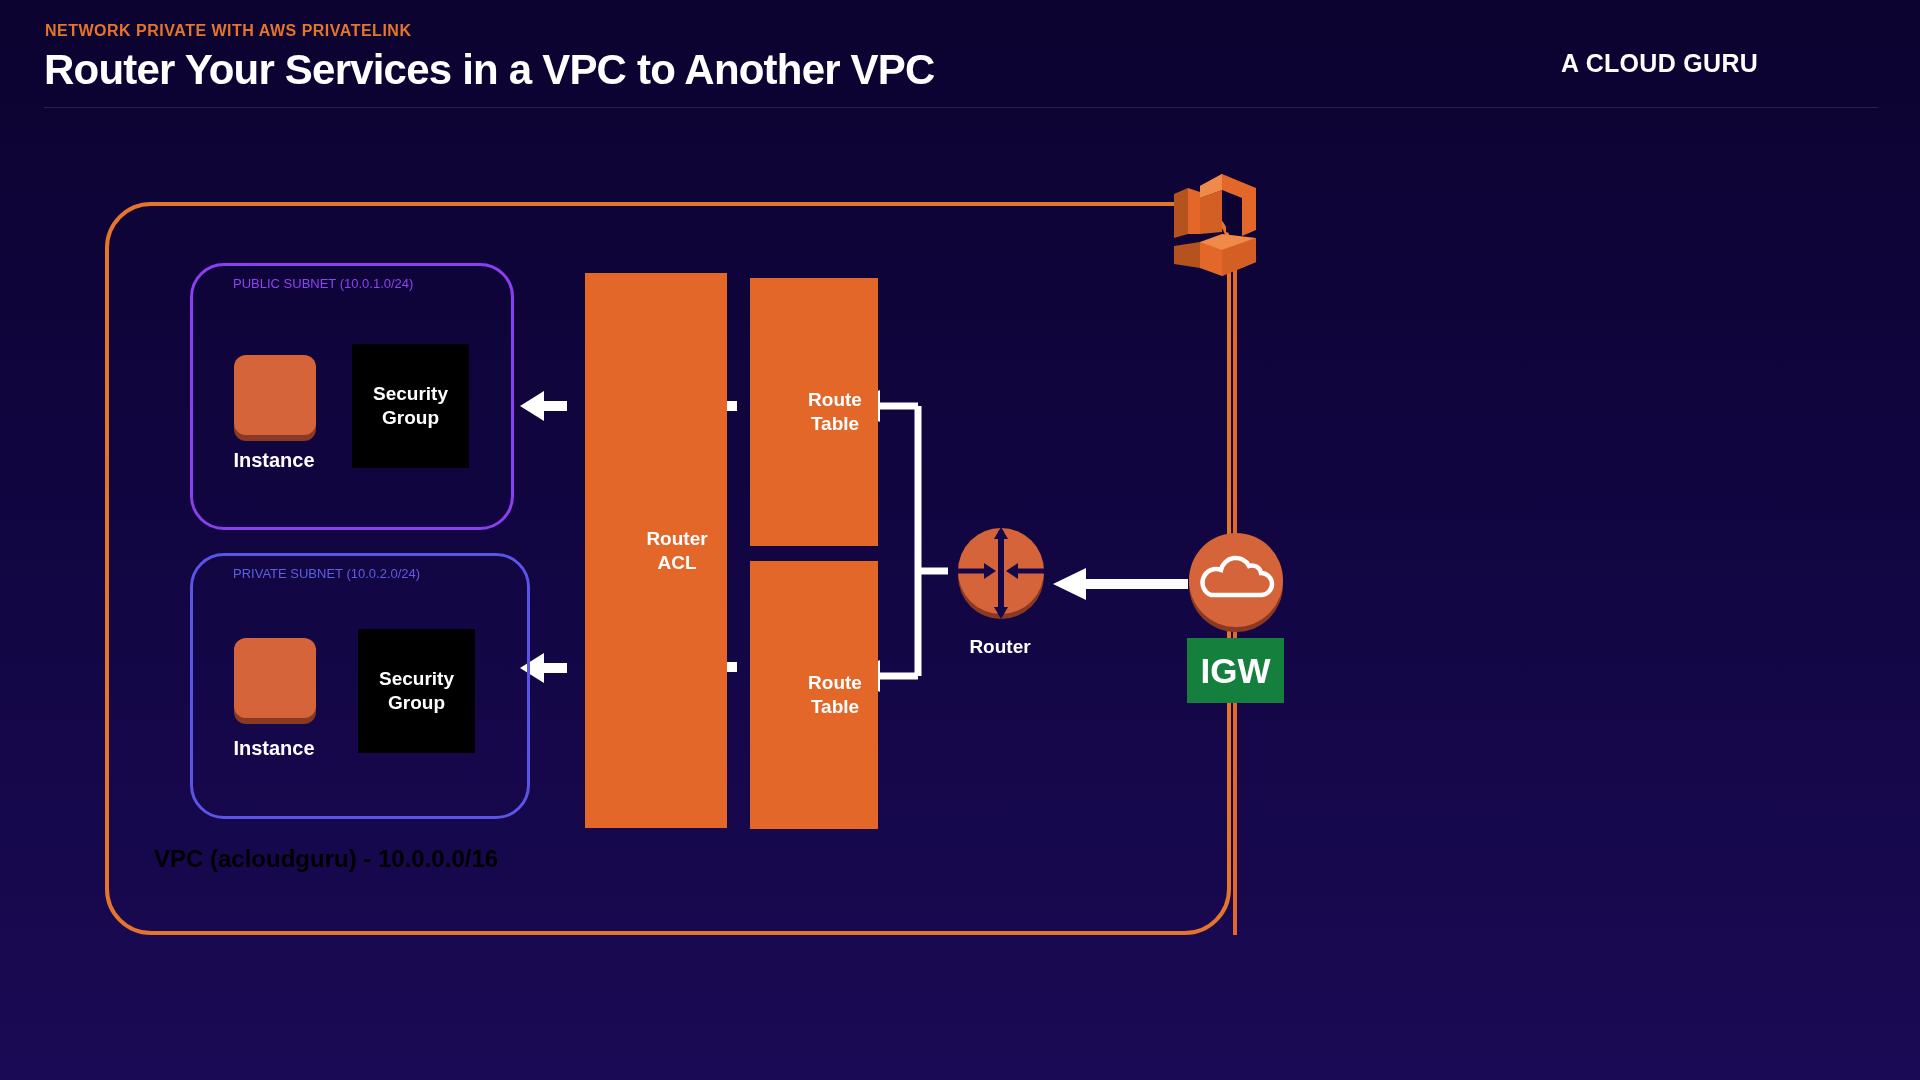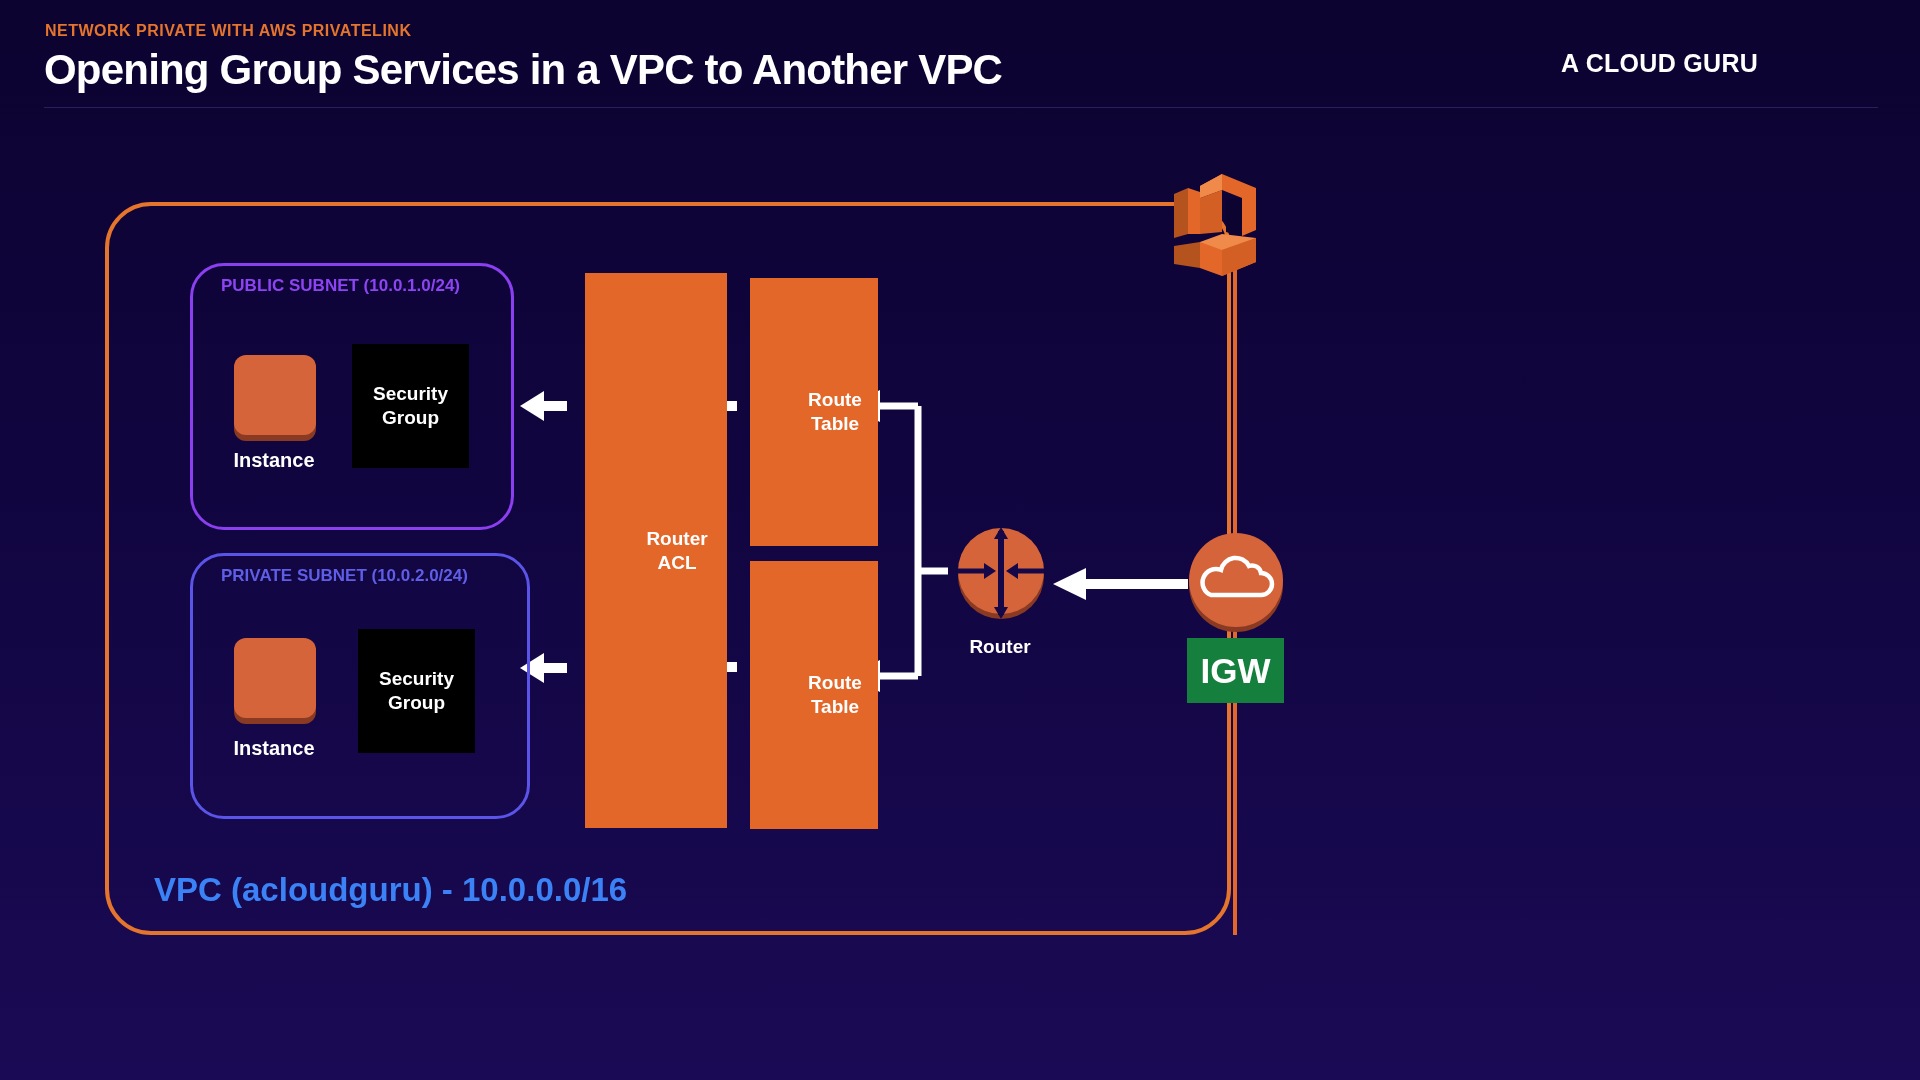--- a/index.html
+++ b/index.html
@@ -10,47 +10,47 @@
     color:#fff;
   }
   .abs { position:absolute; }
   .subtitle { left:45px; top:22px; font-size:16px; font-weight:bold; color:#e5742c; letter-spacing:0.5px; }
   .title { left:44px; top:46px; font-size:42px; font-weight:bold; color:#fff; letter-spacing:-0.8px; }
   .divider { left:44px; top:107px; width:1834px; height:1px; background:#2a1f5c; }
   .brand { left:1561px; top:34px; height:44px; display:flex; align-items:center; gap:14px;flex-direction:column; }
   .brand-text { font-size:25px; font-weight:bold; color:#fff; letter-spacing:0.3px; }
 
   .vpc-box { left:105px; top:202px; width:1126px; height:733px; border:4px solid #e5742c; border-radius:46px; box-sizing:border-box; }
-  .vpc-label { left:154px; top:871px; font-size:33px; font-weight:bold; color:#3b82f6; }
+  .vpc-label { left:154px; top:845px; font-size:24px; font-weight:bold; color:#000000; }
 
   .subnet { box-sizing:border-box; border:3px solid; border-radius:34px; }
   .subnet-public { left:190px; top:263px; width:324px; height:267px; border-color:#8a3ff0; }
   .subnet-private { left:190px; top:553px; width:340px; height:266px; border-color:#5a55e8; }
-  .subnet-label { position:absolute; left:28px; top:10px; font-size:17px; font-weight:bold; white-space:nowrap; }
+  .subnet-label { position:absolute; left:40px; top:10px; font-size:13px; font-weight:normal; white-space:nowrap; }
   .subnet-public .subnet-label { color:#8d44f2; }
   .subnet-private .subnet-label { color:#5e5ee6; }
 
   .instance-icon { position:absolute; width:82px; height:86px; }
   .instance-label { position:absolute; font-size:20px; font-weight:bold; color:#fff; width:120px; text-align:center; }
   .sg-box { position:absolute; width:117px; height:124px; background:#000000; display:flex; align-items:center; justify-content:center; text-align:center; font-size:19px; font-weight:bold; line-height:24px; color:#fff; }
 
   .orange-bar { background:#e4672a; display:flex; align-items:center; justify-content:center; text-align:center; font-size:19px; font-weight:bold; line-height:24px; color:#fff;padding-left:42px; }
   .nacl { left:585px; top:273px; width:100px; height:555px; }
   .rt1 { left:750px; top:278px; width:86px; height:268px; }
   .rt2 { left:750px; top:561px; width:86px; height:268px; }
 
   .router-label { left:955px; top:636px; width:90px; text-align:center; font-size:19px; font-weight:bold; }
   .igw-label-box { left:1187px; top:638px; width:97px; height:65px; background:#15803d; display:flex; align-items:center; justify-content:center; font-size:35px; font-weight:bold; color:#fff; }
   svg.overlay { position:absolute; left:0; top:0; }
 </style>
 </head>
 <body>
 
 <div class="abs subtitle">NETWORK PRIVATE WITH AWS PRIVATELINK</div>
-<div class="abs title">Opening Group Services in a VPC to Another VPC</div>
+<div class="abs title">Router Your Services in a VPC to Another VPC</div>
 <div class="abs divider"></div>
 <div class="abs brand">
   <svg width="64" height="40" viewBox="0 0 64 40">
     <path d="M14 36 H52 A10 10 0 0 0 54 16 A16 16 0 0 0 24 10 A12 12 0 0 0 10 20 A8 8 0 0 0 14 36 Z" fill="none" stroke="#e5742c" stroke-width="3"></path>
     <path d="M22 20 q4 -8 8 0 q-4 6 -2 16" fill="none" stroke="#c96a3e" stroke-width="1.2" stroke-dasharray="2 2"></path>
     <path d="M38 12 q8 6 2 24" fill="none" stroke="#c96a3e" stroke-width="1.2" stroke-dasharray="2 2"></path>
     <path d="M38 12 q-6 8 -2 24" fill="none" stroke="#c96a3e" stroke-width="1.2" stroke-dasharray="2 2"></path>
   </svg>
   <span class="brand-text">A CLOUD GURU</span>
 </div>

